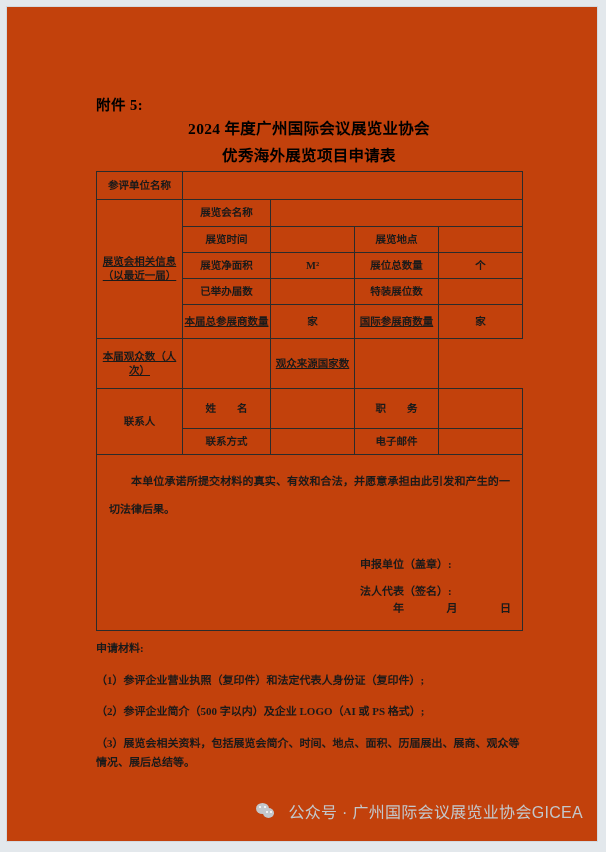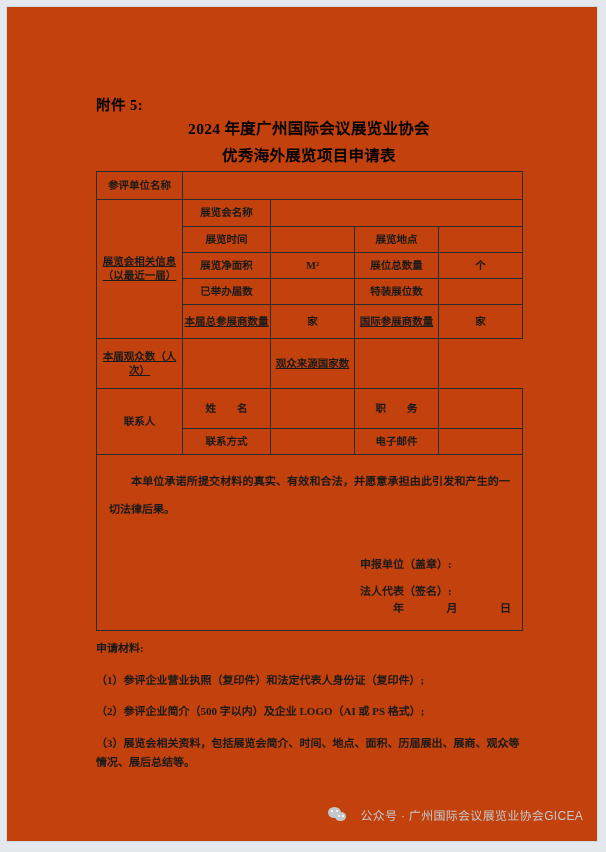--- a/index.html
+++ b/index.html
@@ -126,21 +126,21 @@
   .notes div.wrap { white-space: normal; }
   .footer-brand {
     position: absolute;
     right: 14px;
     bottom: 18px;
     display: flex;
     align-items: center;
     gap: 13px;
     color: #c3c7cb;
     font-family: "Liberation Sans", "DejaVu Sans", sans-serif;
-    font-size: 12px;
+    font-size: 16px;
     letter-spacing: 0.3px;
   }
   .wechat-icon {
     width: 19px;
     height: 16px;
     position: relative;
     flex: 0 0 auto;
   }
   .wechat-icon .b1, .wechat-icon .b2 {
     position: absolute;

